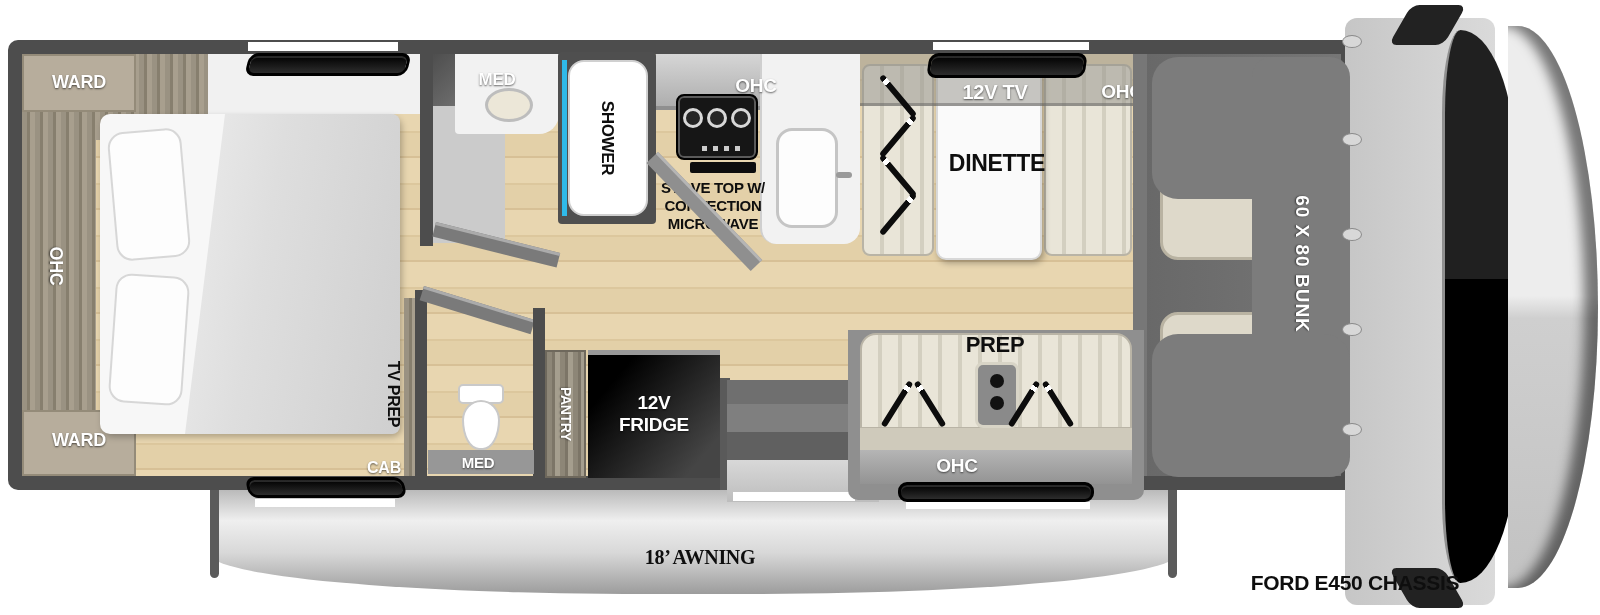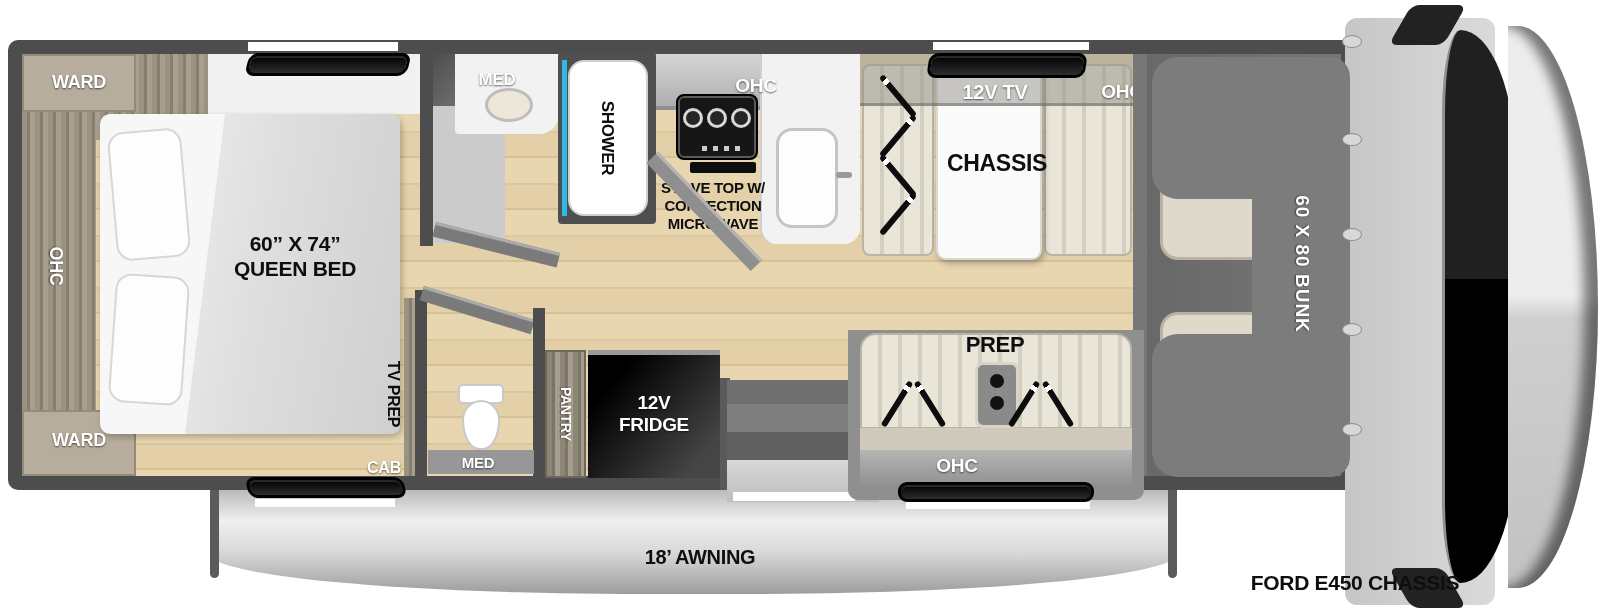--- a/index.html
+++ b/index.html
@@ -53,24 +53,20 @@
 
   <div class="abs" style="left:100px;top:114px;width:300px;height:320px;background:#f7f7f7;border-radius:10px;
               box-shadow:2px 3px 6px rgba(0,0,0,.25);"></div>
   <div class="abs" style="left:112px;top:130px;width:70px;height:125px;background:#fdfdfd;border:2px solid #d7d7d7;
               border-radius:16px;transform:rotate(-5deg);"></div>
   <div class="abs" style="left:112px;top:275px;width:70px;height:125px;background:#fdfdfd;border:2px solid #d7d7d7;
               border-radius:16px;transform:rotate(4deg);"></div>
   <div class="abs" style="left:150px;top:114px;width:250px;height:320px;border-radius:8px;
               background:linear-gradient(100deg,#f0f0f0 0%,#dedede 45%,#cfcfcf 100%);
               clip-path:polygon(30% 0,100% 0,100% 100%,14% 100%);"></div>
-  <div class="lblblock b" style="left:295px;top:256px;font-size:21px;line-height:25px;">
-    <div>60” X 74”</div>
-    <div>QUEEN BED</div>
-  </div>
 
   <div class="abs wall" style="left:420px;top:54px;width:13px;height:192px;"></div>
   <div class="abs wood" style="left:404px;top:298px;width:17px;height:178px;"></div>
   <div class="abs wall" style="left:415px;top:290px;width:12px;height:186px;"></div>
 
   <div class="lbl w" style="left:79px;top:82px;font-size:18px;">WARD</div>
   <div class="lbl w" style="left:79px;top:440px;font-size:18px;">WARD</div>
   <div class="lbl w v" style="left:55px;top:266px;font-size:18px;">OHC</div>
   <div class="lbl b v" style="left:393px;top:394px;font-size:16px;">TV PREP</div>
   <div class="lbl w" style="left:384px;top:468px;font-size:16px;">CAB</div>
@@ -150,21 +146,21 @@
               border-radius:10px;box-sizing:border-box;box-shadow:2px 3px 6px rgba(0,0,0,.3);"></div>
   <div class="abs" style="left:860px;top:54px;width:274px;height:52px;background:rgba(146,143,136,.5);
               border-bottom:3px solid rgba(90,90,90,.45);box-sizing:border-box;"></div>
   <div class="win" style="left:928px;top:53px;width:158px;height:25px;transform:skewX(-8deg);"></div>
   <div class="belt" style="left:895px;top:70px;transform:rotate(-40deg);"></div>
   <div class="belt" style="left:895px;top:110px;transform:rotate(40deg);"></div>
   <div class="belt" style="left:895px;top:150px;transform:rotate(-40deg);"></div>
   <div class="belt" style="left:895px;top:188px;transform:rotate(40deg);"></div>
   <div class="lbl w" style="left:995px;top:92px;font-size:20px;text-align:right;">12V TV</div>
   <div class="lbl w" style="left:1122px;top:92px;font-size:19px;">OHC</div>
-  <div class="lbl b" style="left:997px;top:163px;font-size:23px;">CHASSIS</div>
+  <div class="lbl b" style="left:997px;top:163px;font-size:23px;">DINETTE</div>
 
   <div class="abs" style="left:1133px;top:54px;width:14px;height:422px;background:#777;"></div>
 
   <div class="abs" style="left:848px;top:330px;width:296px;height:170px;background:#8f8f8f;border-radius:0 0 10px 10px;"></div>
   <div class="abs bench" style="left:860px;top:333px;width:272px;height:96px;border-radius:16px 16px 0 0;"></div>
   <div class="abs" style="left:860px;top:428px;width:272px;height:24px;background:#cfcabb;"></div>
   <div class="abs" style="left:975px;top:362px;width:44px;height:66px;background:#8a8a8a;border:3px solid #d8d4c6;
               border-radius:8px;box-sizing:border-box;"></div>
   <div class="abs" style="left:990px;top:374px;width:14px;height:14px;background:#111;border-radius:50%;"></div>
   <div class="abs" style="left:990px;top:396px;width:14px;height:14px;background:#111;border-radius:50%;"></div>
@@ -208,16 +204,16 @@
   <div class="abs bunkpart" style="left:1252px;top:57px;width:98px;height:420px;border-radius:20px;"></div>
   <div class="abs bunkpart" style="left:1152px;top:334px;width:198px;height:143px;border-radius:26px;"></div>
   <div class="lbl w v" style="left:1302px;top:264px;font-size:19px;letter-spacing:1px;">60 X 80 BUNK</div>
 
   <div class="abs" style="left:1342px;top:35px;width:18px;height:11px;background:#d8d8d8;border:1px solid #8a8a8a;border-radius:50%;"></div>
   <div class="abs" style="left:1342px;top:133px;width:18px;height:11px;background:#d8d8d8;border:1px solid #8a8a8a;border-radius:50%;"></div>
   <div class="abs" style="left:1342px;top:228px;width:18px;height:11px;background:#d8d8d8;border:1px solid #8a8a8a;border-radius:50%;"></div>
   <div class="abs" style="left:1342px;top:323px;width:18px;height:11px;background:#d8d8d8;border:1px solid #8a8a8a;border-radius:50%;"></div>
   <div class="abs" style="left:1342px;top:423px;width:18px;height:11px;background:#d8d8d8;border:1px solid #8a8a8a;border-radius:50%;"></div>
 
-  <div class="lbl b" style="left:700px;top:557px;font-size:20px;">18’ AWNING</div>
+  <div class="lbl b" style="left:700px;top:557px;font-size:20px;font-family:Liberation Serif, serif;">18’ AWNING</div>
   <div class="lbl b" style="left:1355px;top:570px;font-size:21px;margin-top:13px;">FORD E450 CHASSIS</div>
 
 </div>
 
 </body></html>

